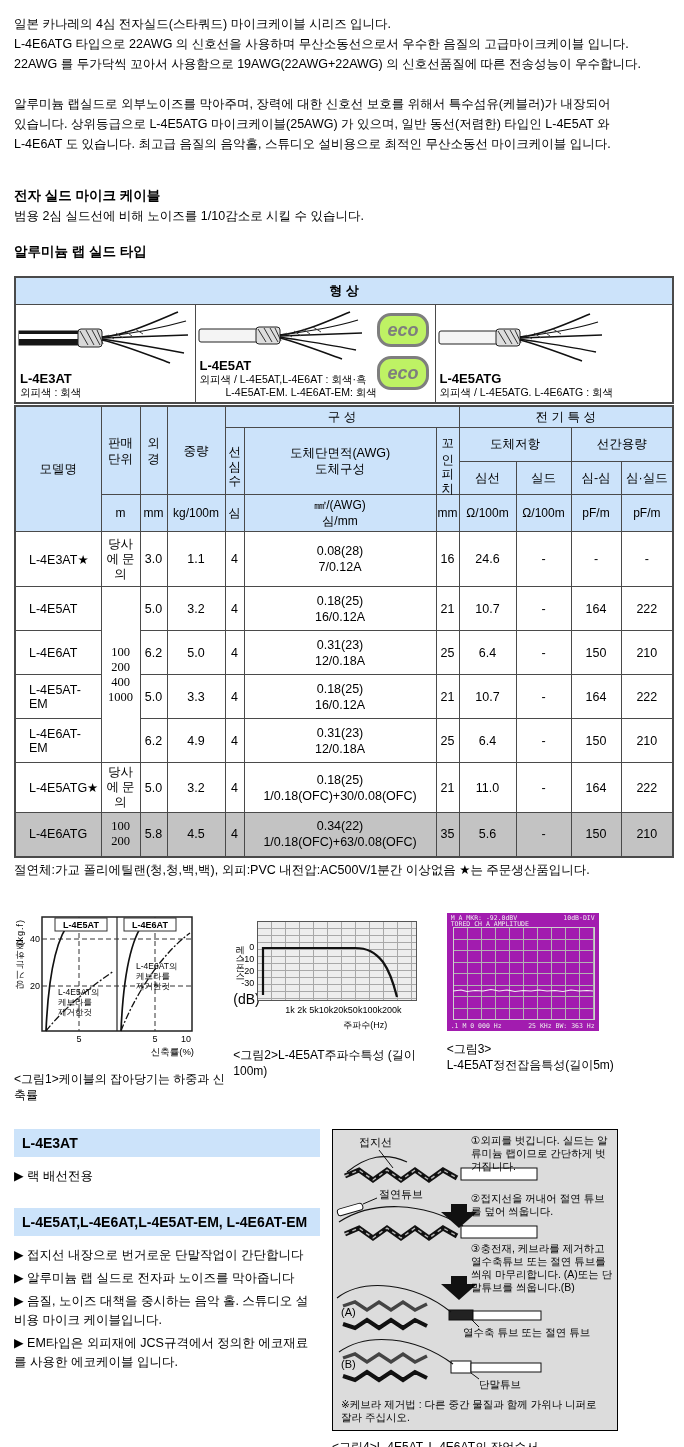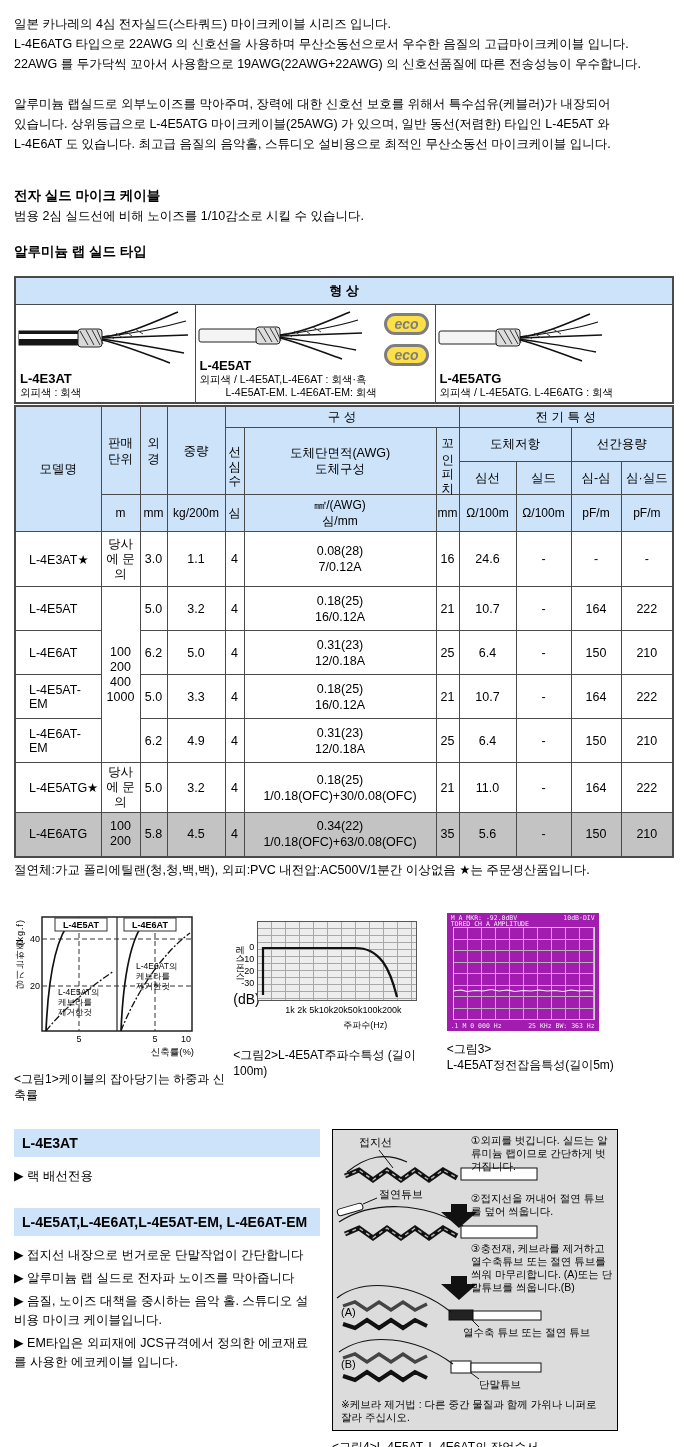--- a/index.html
+++ b/index.html
@@ -14,36 +14,36 @@
   table{border-collapse:collapse;}
   .shape{width:658px;margin-top:14px;border:2px solid #4a4a4a;table-layout:fixed;}
   .shape th,.shape td{border:1px solid #4a4a4a;vertical-align:bottom;}
   .shape th{background:#cce3fa;font-weight:bold;font-size:13px;padding:4px 0;text-align:center;vertical-align:middle;}
   .shape td{height:92px;position:relative;padding:2px 4px 3px 4px;background:#fff;}
   .cab-model{font-weight:bold;font-size:13px;line-height:14px;}
   .cab-sub{font-size:10.5px;line-height:13px;}
   .cab-sub2{font-size:10.5px;line-height:13px;padding-left:26px;}
   .cablesvg{position:absolute;top:4px;left:2px;}
   .eco-badges{position:absolute;right:6px;top:8px;display:flex;flex-direction:column;gap:9px;align-items:flex-end;}
-  .eco{display:inline-block;border:3px solid #7e7e7e;border-radius:14px;padding:0 7px;color:#7e7e7e;
-       font-weight:bold;font-style:italic;font-size:14px;line-height:16px;background:#fde047;}
+  .eco{display:inline-block;border:3px solid #7e7e7e;border-radius:14px;padding:6px 7px;color:#7e7e7e;
+       font-weight:bold;font-style:italic;font-size:18px;line-height:16px;background:#bef264;}
 
   
   .spec{width:658px;margin-top:1px;border:2px solid #4a4a4a;table-layout:fixed;}
   .spec th,.spec td{border:1px solid #4a4a4a;text-align:center;vertical-align:middle;padding:2px 1px;}
   .spec thead th{background:#cce3fa;font-weight:normal;font-size:12.5px;line-height:16px;}
   .spec .units th{font-size:12px;height:32px;}
   .spec tbody td,.spec tbody th{font-size:12.5px;font-weight:normal;background:#fff;}
   .spec tbody .model{text-align:left;padding-left:13px;}
   .spec tbody tr{height:44px;}
   .spec tbody tr.tall{height:55px;}
   .spec tbody tr.gray td,.spec tbody tr.gray th{background:#c3c3c3;}
   .vth{writing-mode:vertical-rl;text-orientation:upright;letter-spacing:2px;line-height:1;display:inline-block;}
   .two-line div{line-height:16px;}
-  .salecell{word-break:break-word;line-height:15px;padding:0 2px;}
+  .salecell{word-break:break-word;line-height:15px;padding:0 2px;font-family:Liberation Serif, serif;}
   .note-line{font-size:12.5px;line-height:18px;margin-top:3px;}
 
   
   .figrow{display:flex;margin-top:34px;}
   .figcap{font-size:12px;line-height:16px;margin-top:6px;}
   
   .fig1wrap{width:220px;position:relative;}
   .fig1plot{position:relative;height:152px;}
   .vlabel{position:absolute;left:0;top:6px;writing-mode:vertical-rl;transform:rotate(180deg);
           font-size:9px;letter-spacing:1px;}
@@ -205,21 +205,21 @@
       </tr>
       <tr>
         <th>심선</th>
         <th>실드</th>
         <th>심-심</th>
         <th>심·실드</th>
       </tr>
       <tr class="units">
         <th>m</th>
         <th>mm</th>
-        <th>kg/200m</th>
+        <th>kg/100m</th>
         <th>심</th>
         <th class="two-line">
           <div>㎟/(AWG)</div>
           <div>심/mm</div>
         </th>
         <th>mm</th>
         <th>Ω/100m</th>
         <th>Ω/100m</th>
         <th>pF/m</th>
         <th>pF/m</th>

